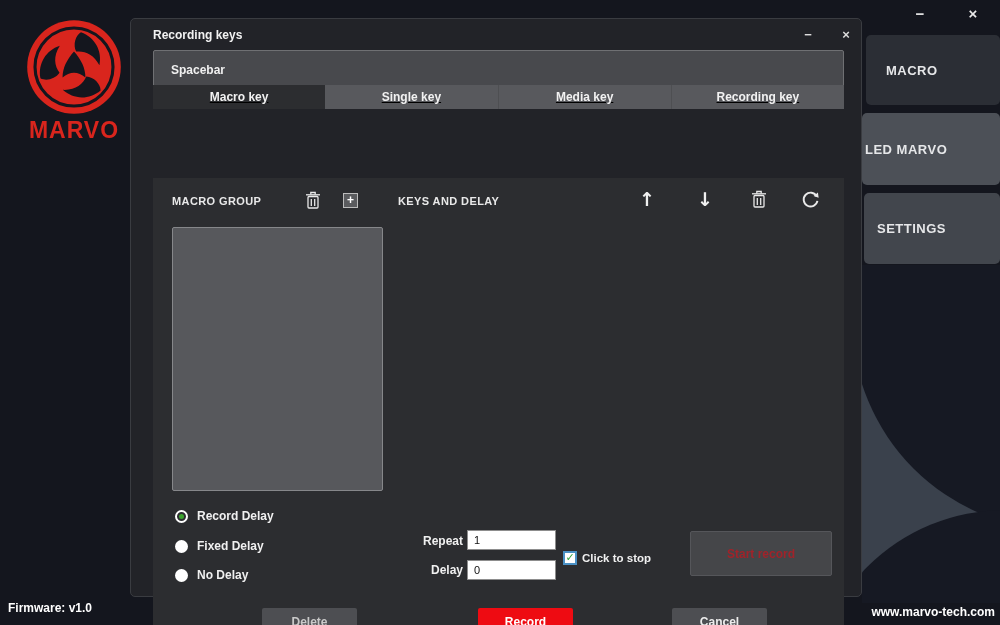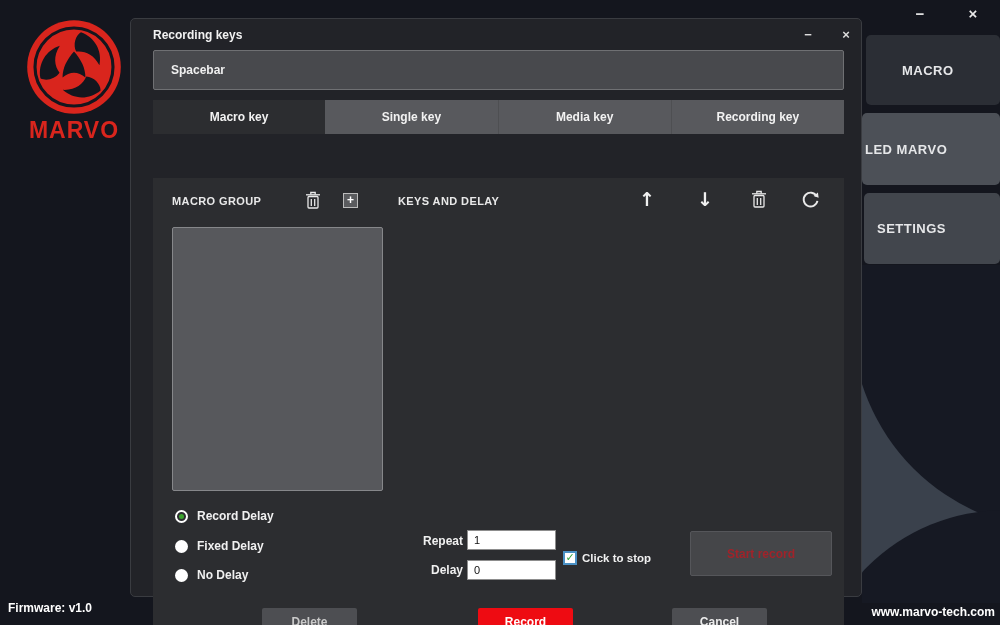--- a/index.html
+++ b/index.html
@@ -18,42 +18,42 @@
   .brand-name { margin-top:1px; color:#d9251d; font-size:23px; font-weight:800; letter-spacing:1px; }
 
   
   .right-band { position:absolute; left:862px; top:265px; width:138px; height:338px; background:#3a414c; overflow:hidden; }
   .band-circle { position:absolute; border-radius:50%; background:#161923; }
   .bc1 { width:420px; height:420px; left:-10px; top:-155px; }
   .bc2 { width:390px; height:390px; left:-52px; top:245px; }
 
   .side-tab { position:absolute; display:flex; align-items:center; color:#e6e7e9; font-size:13px; font-weight:700;
               letter-spacing:.5px; border-radius:5px; cursor:pointer; }
-  .side-macro    { left:866px; top:35px;  width:134px; height:70px; background:#2b2e35; padding-left:36px; }
+  .side-macro    { left:866px; top:35px;  width:134px; height:70px; background:#2b2e35; padding-left:20px; }
   .side-led      { left:862px; top:113px; width:138px; height:72px; background:#4c5057; padding-left:3px; }
   .side-settings { left:864px; top:193px; width:136px; height:71px; background:#42464d; padding-left:13px; }
 
   
   .footer-firmware { position:absolute; left:8px; top:601px; color:#ffffff; font-size:12px; font-weight:700; }
   .footer-site { position:absolute; right:5px; top:605px; color:#ffffff; font-size:12px; font-weight:700; }
 
   
   .dialog { position:absolute; left:130px; top:18px; width:732px; height:579px; background:#222328;
             border:1px solid #3a3c41; border-radius:5px; }
   .dlg-title { position:absolute; left:22px; top:9px; color:#f2f2f2; font-size:12px; font-weight:700; }
   .dlg-btn { position:absolute; top:5px; width:26px; height:20px; display:flex; align-items:center; justify-content:center;
              color:#dddddd; font-size:13px; font-weight:700; cursor:pointer; }
   .dlg-min { left:664px; }
   .dlg-close { left:702px; }
 
   .keyname-box { position:absolute; left:22px; top:31px; width:691px; height:40px; background:#48494d;
                  border:1px solid #6f7073; border-radius:2px; display:flex; align-items:center; padding-left:17px;
                  color:#f0f0f0; font-size:12px; font-weight:700; cursor:text; }
 
-  .tabs { position:absolute; left:22px; top:81px; width:691px; height:34px; display:flex; }
+  .tabs { position:absolute; left:22px; top:66px; width:691px; height:24px; display:flex;text-decoration:underline; }
   .tab { flex:1; display:flex; align-items:center; justify-content:center; color:#f2f2f2; font-size:12px;
          font-weight:700; background:#58595d; cursor:pointer; border-right:1px solid #4e4f52; }
   .tab:last-child { border-right:none; }
   .tab.active { background:#2c2d30; border-right:none; }
 
   .content { position:absolute; left:22px; top:115px; width:691px; height:462px; background:#2c2d30;margin-top:44px; }
 
   
   .group-label { position:absolute; left:19px; top:17px; color:#e9e9e9; font-size:11px; font-weight:700; letter-spacing:.4px; }
   .icon-btn { position:absolute; display:flex; align-items:center; justify-content:center; cursor:pointer; }

